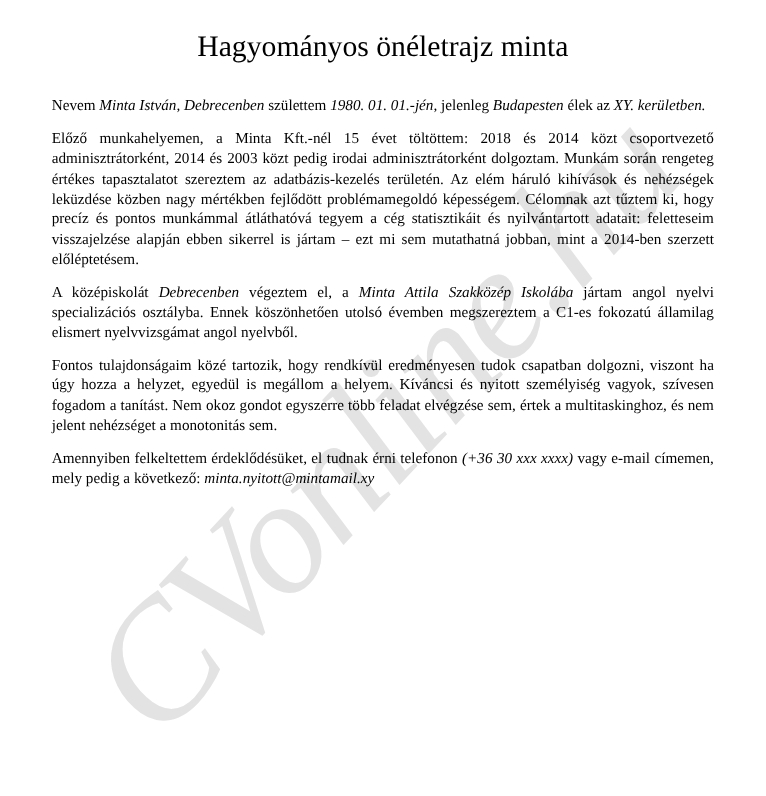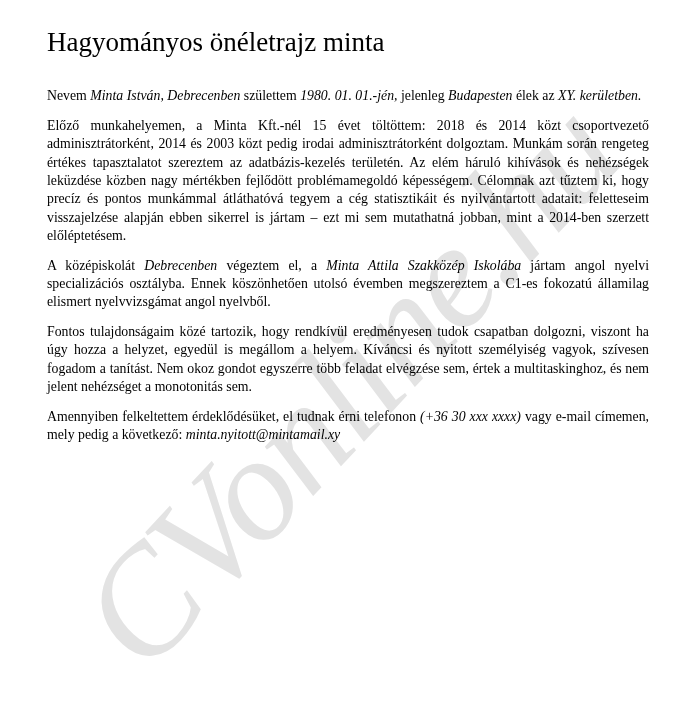--- a/index.html
+++ b/index.html
@@ -33,21 +33,21 @@
   .content {
     position: absolute;
     left: 0; top: 0; right: 0; bottom: 0;
     z-index: 1;
     padding: 26px 47px 0 47px;
     box-sizing: border-box;
   }
   .title {
     font-size: 27px;
     font-weight: normal;
-    text-align: left;
+    text-align: center;
     margin: 0 0 29px 0;
     line-height: 1.2;
   }
   .para {
     font-size: 13.8px;
     line-height: 18.3px;
     text-align: justify;
     margin: 0 0 11.5px 0;
   }
   .it { font-style: italic; }

